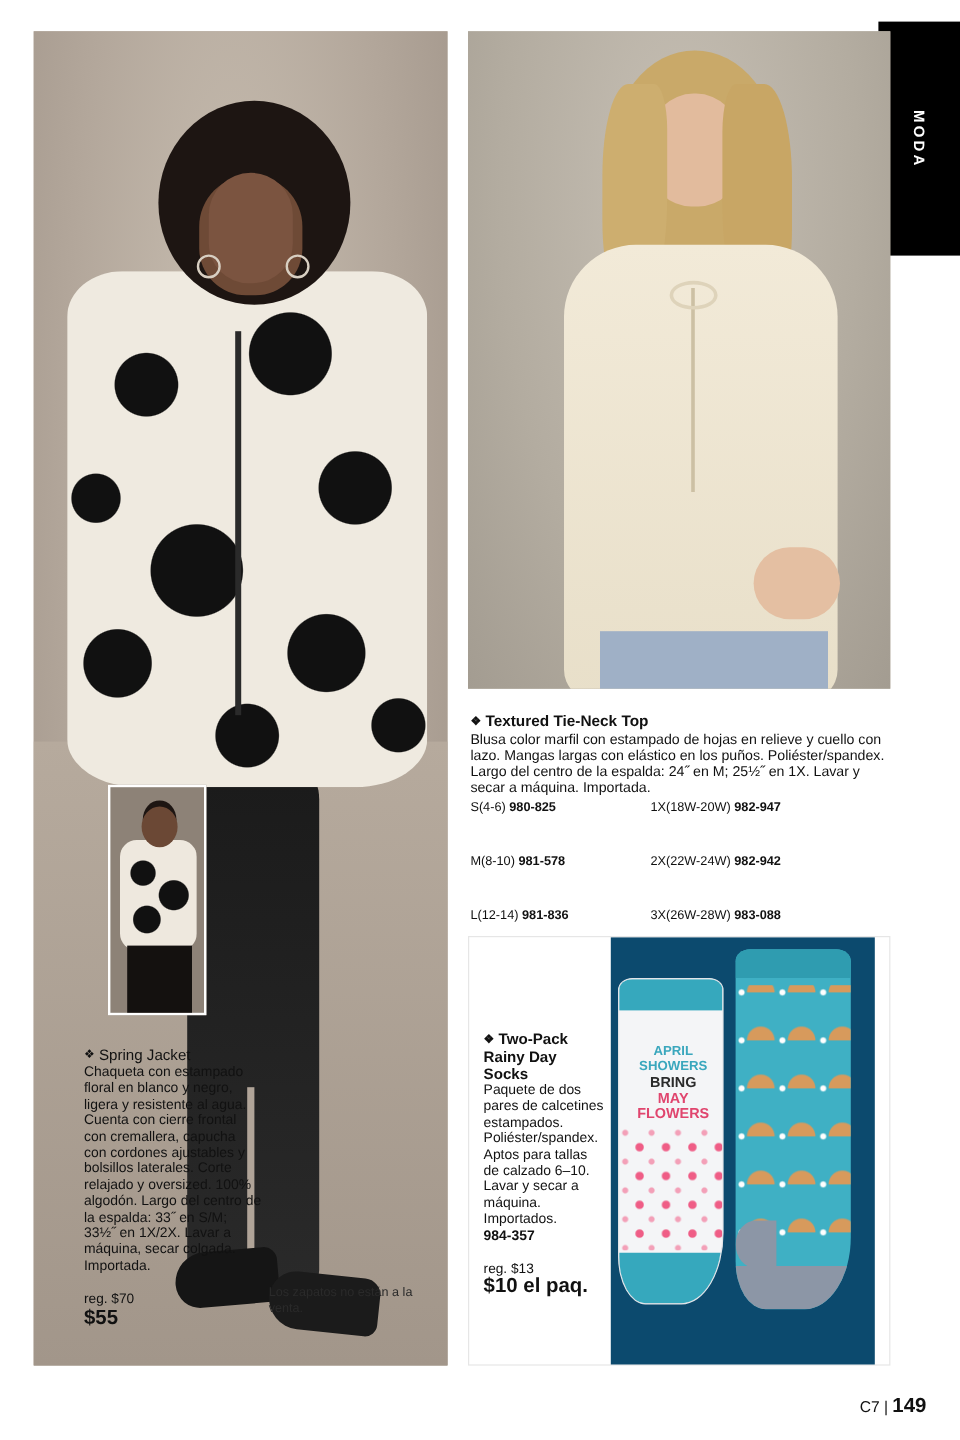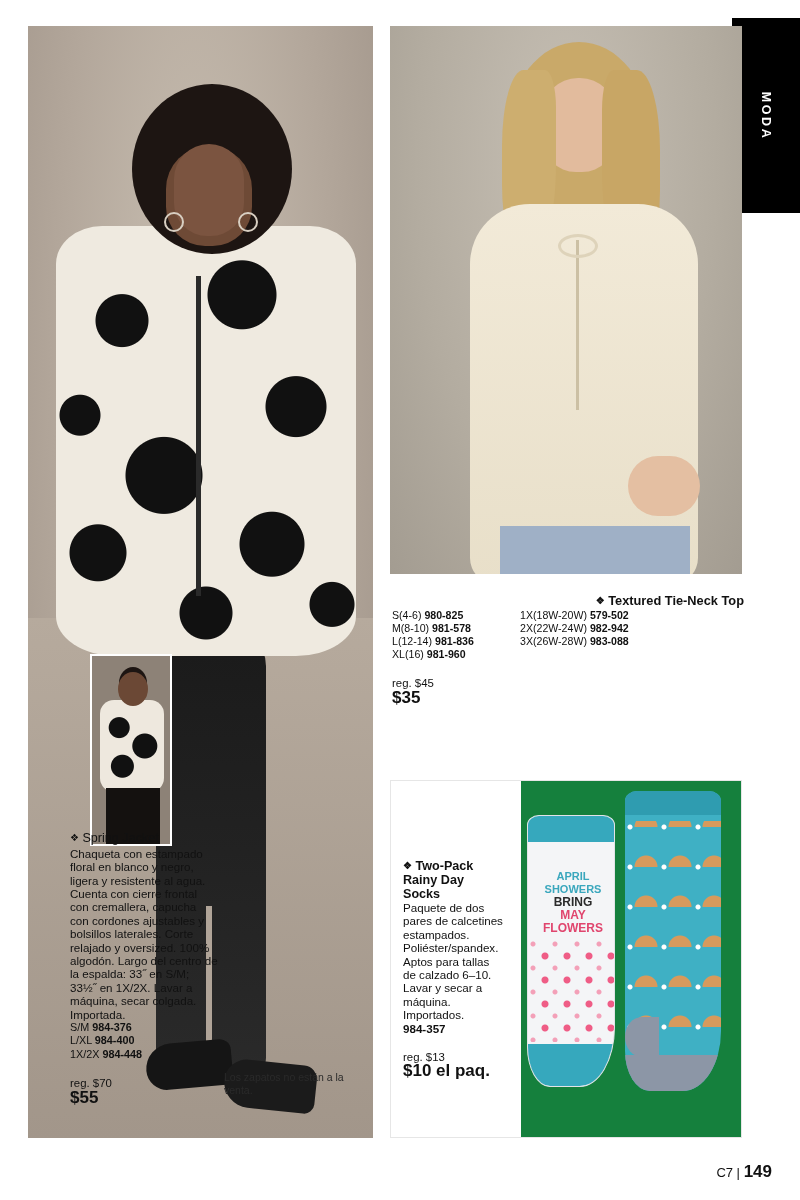--- a/index.html
+++ b/index.html
@@ -203,22 +203,22 @@
 
   
   .rb-panel {
     left: 390px; top: 780px;
     width: 352px; height: 358px;
     background: #ffffff;
     overflow: hidden;
     border: 1px solid #e6e6e6;
   }
   .socks-art {
-    position: absolute; right: 0; top: 0; width: 220px; height: 358px;
-    background: #15803d;
+    position: absolute; right: 12px; top: 0; width: 220px; height: 358px;
+    background: #0c4a6e;
   }
   .sock-left {
     position: absolute; left: 6px; top: 34px; width: 88px; height: 272px;
     background: #f4f5f7;
     border-radius: 12px 12px 40% 26% / 10px 10px 60px 40px;
     border: 1px solid #e2e4e8;
     overflow: hidden;
   }
   .sock-left .cuff { position:absolute; left:0; right:0; top:0; height:26px; background:#36a8bd; }
   .sock-left .toe { position:absolute; left:0; right:0; bottom:0; height:42px; background:#36a8bd; border-radius:0 0 40% 26% / 0 0 40px 26px; }
@@ -266,30 +266,31 @@
   .socks-text .title { font-weight: 700; font-size: 12.6px; line-height: 14px; }
 
   
   .rt-text {
     position: absolute;
     left: 392px; top: 594px;
     width: 352px;
     font-size: 11.8px;
     line-height: 13.6px;
   }
-  .rt-text .title { font-weight: 700; font-size: 12.8px; margin-bottom: 1px; text-align: right; }
+  .rt-text .title { font-weight: 700; font-size: 12.8px; margin-bottom: 1px; }
   .rt-text .desc { margin-bottom: 3px; }
 
   .sku-grid {
     display: grid;
     grid-template-columns: 118px auto;
     column-gap: 10px;
     row-gap: 0px;
     font-size: 10.6px;
     line-height: 13.2px;
+    gap: 32px;
   }
   .sku { white-space: nowrap; }
   .sku b { font-weight: 700; }
   .reg { font-size: 11.4px; margin-top: 16px; }
   .price { font-size: 17px; font-weight: 700; margin-top: 0; }
 
   .sku-list { font-size: 10.8px; line-height: 13.4px; }
   .sku-list .line b { font-weight: 700; }
 
   
@@ -334,34 +335,20 @@
     </div>
 
     <div class="shoe-note">Los zapatos no están a la venta.</div>
 
     <div class="left-text">
       <div class="title">
         <span class="diamond">❖</span>
         <span>Spring Jacket</span>
       </div>
       <div>Chaqueta con estampado floral en blanco y negro, ligera y resistente al agua. Cuenta con cierre frontal con cremallera, capucha con cordones ajustables y bolsillos laterales. Corte relajado y oversized. 100% algodón. Largo del centro de la espalda: 33˝ en S/M; 33½˝ en 1X/2X. Lavar a máquina, secar colgada. Importada.</div>
-      <div class="sku-list">
-        <div class="line">
-          <span>S/M</span>
-          <b>984-376</b>
-        </div>
-        <div class="line">
-          <span>L/XL</span>
-          <b>984-400</b>
-        </div>
-        <div class="line">
-          <span>1X/2X</span>
-          <b>984-448</b>
-        </div>
-      </div>
       <div class="reg">reg. $70</div>
       <div class="price">$55</div>
     </div>
   </div>
 
   <div class="panel rt-panel">
     <div class="rt-photo">
       <div class="rt-hair"></div>
       <div class="rt-face"></div>
       <div class="rt-hair-front-l"></div>
@@ -372,29 +359,30 @@
       <div class="rt-jeans"></div>
       <div class="rt-arm"></div>
     </div>
   </div>
 
   <div class="rt-text">
     <div class="title">
       <span class="diamond">❖</span>
       <span>Textured Tie-Neck Top</span>
     </div>
+    <div class="desc">Blusa color marfil con estampado de hojas en relieve y cuello con lazo. Mangas largas con elástico en los puños. Poliéster/spandex. Largo del centro de la espalda: 24˝ en M; 25½˝ en 1X. Lavar y secar a máquina. Importada.</div>
 
     <div class="sku-grid">
       <div class="sku">
         <span>S(4-6)</span>
         <b>980-825</b>
       </div>
       <div class="sku">
         <span>1X(18W-20W)</span>
-        <b>579-502</b>
+        <b>982-947</b>
       </div>
 
       <div class="sku">
         <span>M(8-10)</span>
         <b>981-578</b>
       </div>
       <div class="sku">
         <span>2X(22W-24W)</span>
         <b>982-942</b>
       </div>

